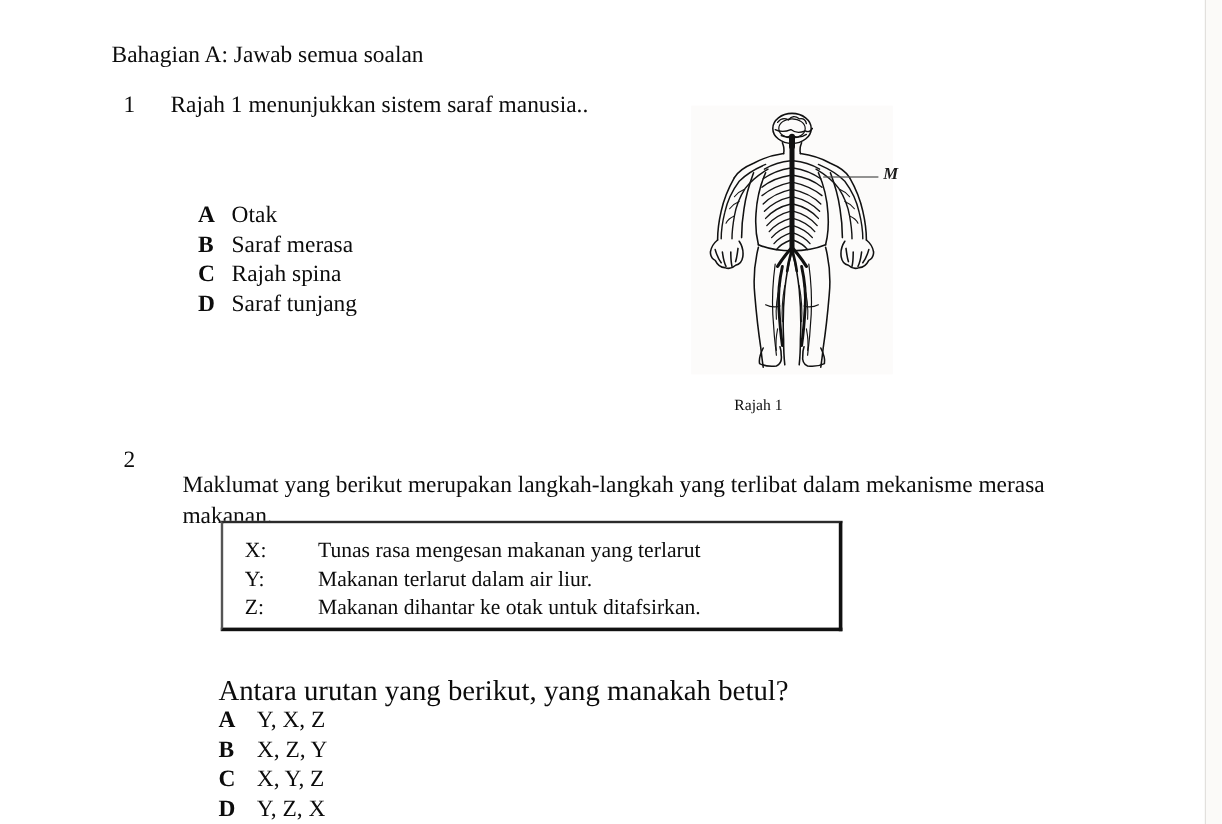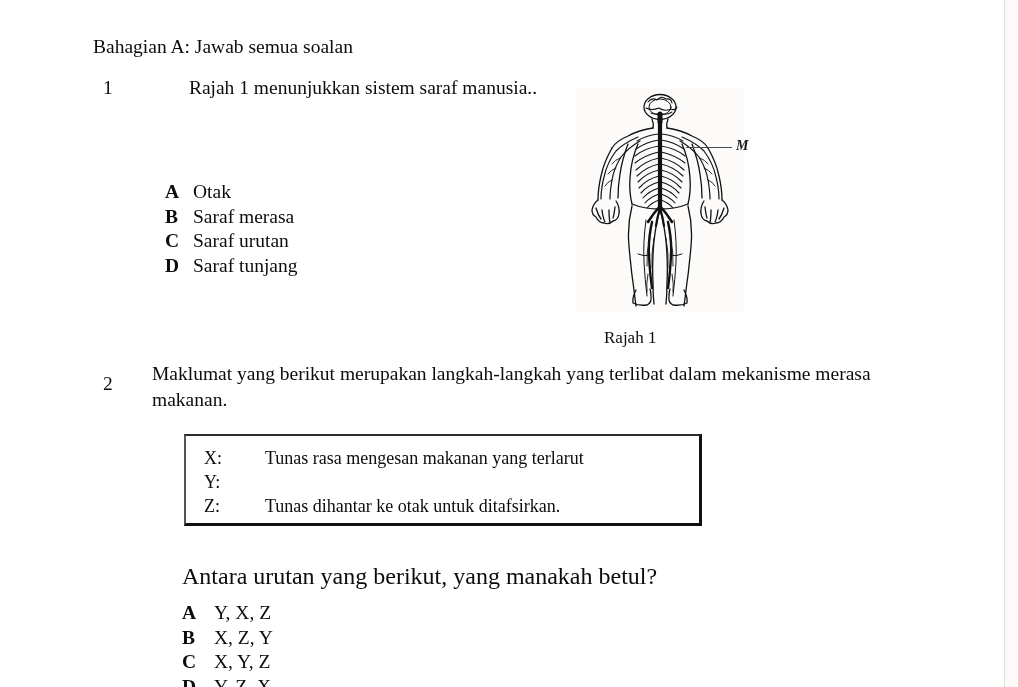--- a/index.html
+++ b/index.html
@@ -60,44 +60,43 @@
     font-size: 19.5px;
     line-height: 25px;
   }
   .q-body {
     position: absolute;
     font-size: 19.5px;
     line-height: 25.5px;
   }
 
   #q1-number { left: 103px; top: 75px; }
-  #q1-stem   { left: 153px; top: 75px; width: 420px; text-align: center; }
+  #q1-stem   { left: 142px; top: 75px; width: 420px; }
 
   #q2-number { left: 103px; top: 371px; }
-  #q2-stem   { left: 152px; top: 361px; width: 790px; }
+  #q2-stem   { left: 152px; top: 392px; width: 790px; }
 
   
   .options {
     position: absolute;
     font-size: 19.5px;
   }
   .option-row {
     display: flex;
     align-items: baseline;
     line-height: 24.5px;
     height: 24.5px;
   }
   .option-letter {
     font-weight: bold;
     width: 26px;
     flex: 0 0 26px;
   }
   .option-text {
     white-space: nowrap;
-    margin-top: 12px;
   }
 
   #q1-options { left: 165px; top: 168px; }
   #q1-options .option-letter { width: 28px; flex: 0 0 28px; }
 
   #q2-lead {
     position: absolute;
     left: 182px;
     top: 564px;
     font-size: 24px;
@@ -165,25 +164,25 @@
   #figure-leader {
     position: absolute;
     left: 686px;
     top: 147px;
     width: 46px;
     height: 1px;
     background: #4c4c4c;
   }
   #figure-caption {
     position: absolute;
-    left: 604px;
+    left: 548px;
     top: 325px;
     width: 168px;
-    text-align: left;
-    font-size: 17px;
+    text-align: center;
+    font-size: 13px;
     line-height: 25px;
   }
 </style>
 </head>
 <body>
 
 <div id="page">
 
   <div class="section-heading">Bahagian A: Jawab semua soalan</div>
 
@@ -197,21 +196,21 @@
     <div class="option-row">
       <span class="option-letter">A</span>
       <span class="option-text">Otak</span>
     </div>
     <div class="option-row">
       <span class="option-letter">B</span>
       <span class="option-text">Saraf merasa</span>
     </div>
     <div class="option-row">
       <span class="option-letter">C</span>
-      <span class="option-text">Saraf urutan</span>
+      <span class="option-text">Rajah spina</span>
     </div>
     <div class="option-row">
       <span class="option-letter">D</span>
       <span class="option-text">Saraf tunjang</span>
     </div>
   </div>
 
   <div id="figure-wrap">
     <svg id="figure-svg" viewBox="0 0 168 224" xmlns="http://www.w3.org/2000/svg">
       <g fill="none" stroke="#111111" stroke-width="1.3" stroke-linecap="round" stroke-linejoin="round">
@@ -328,24 +327,25 @@
 
   <div class="q-body" id="q2-stem">Maklumat yang berikut merupakan langkah-langkah yang terlibat dalam mekanisme merasa makanan.</div>
 
   <div id="info-box">
     <div class="info-row">
       <span class="info-key">X:</span>
       <span class="info-val">Tunas rasa mengesan makanan yang terlarut</span>
     </div>
     <div class="info-row">
       <span class="info-key">Y:</span>
+      <span class="info-val">Makanan terlarut dalam air liur.</span>
     </div>
     <div class="info-row">
       <span class="info-key">Z:</span>
-      <span class="info-val">Tunas dihantar ke otak untuk ditafsirkan.</span>
+      <span class="info-val">Makanan dihantar ke otak untuk ditafsirkan.</span>
     </div>
   </div>
 
   <div id="q2-lead">Antara urutan yang berikut, yang manakah betul?</div>
 
   <div class="options" id="q2-options">
     <div class="option-row">
       <span class="option-letter">A</span>
       <span class="option-text">Y, X, Z</span>
     </div>

